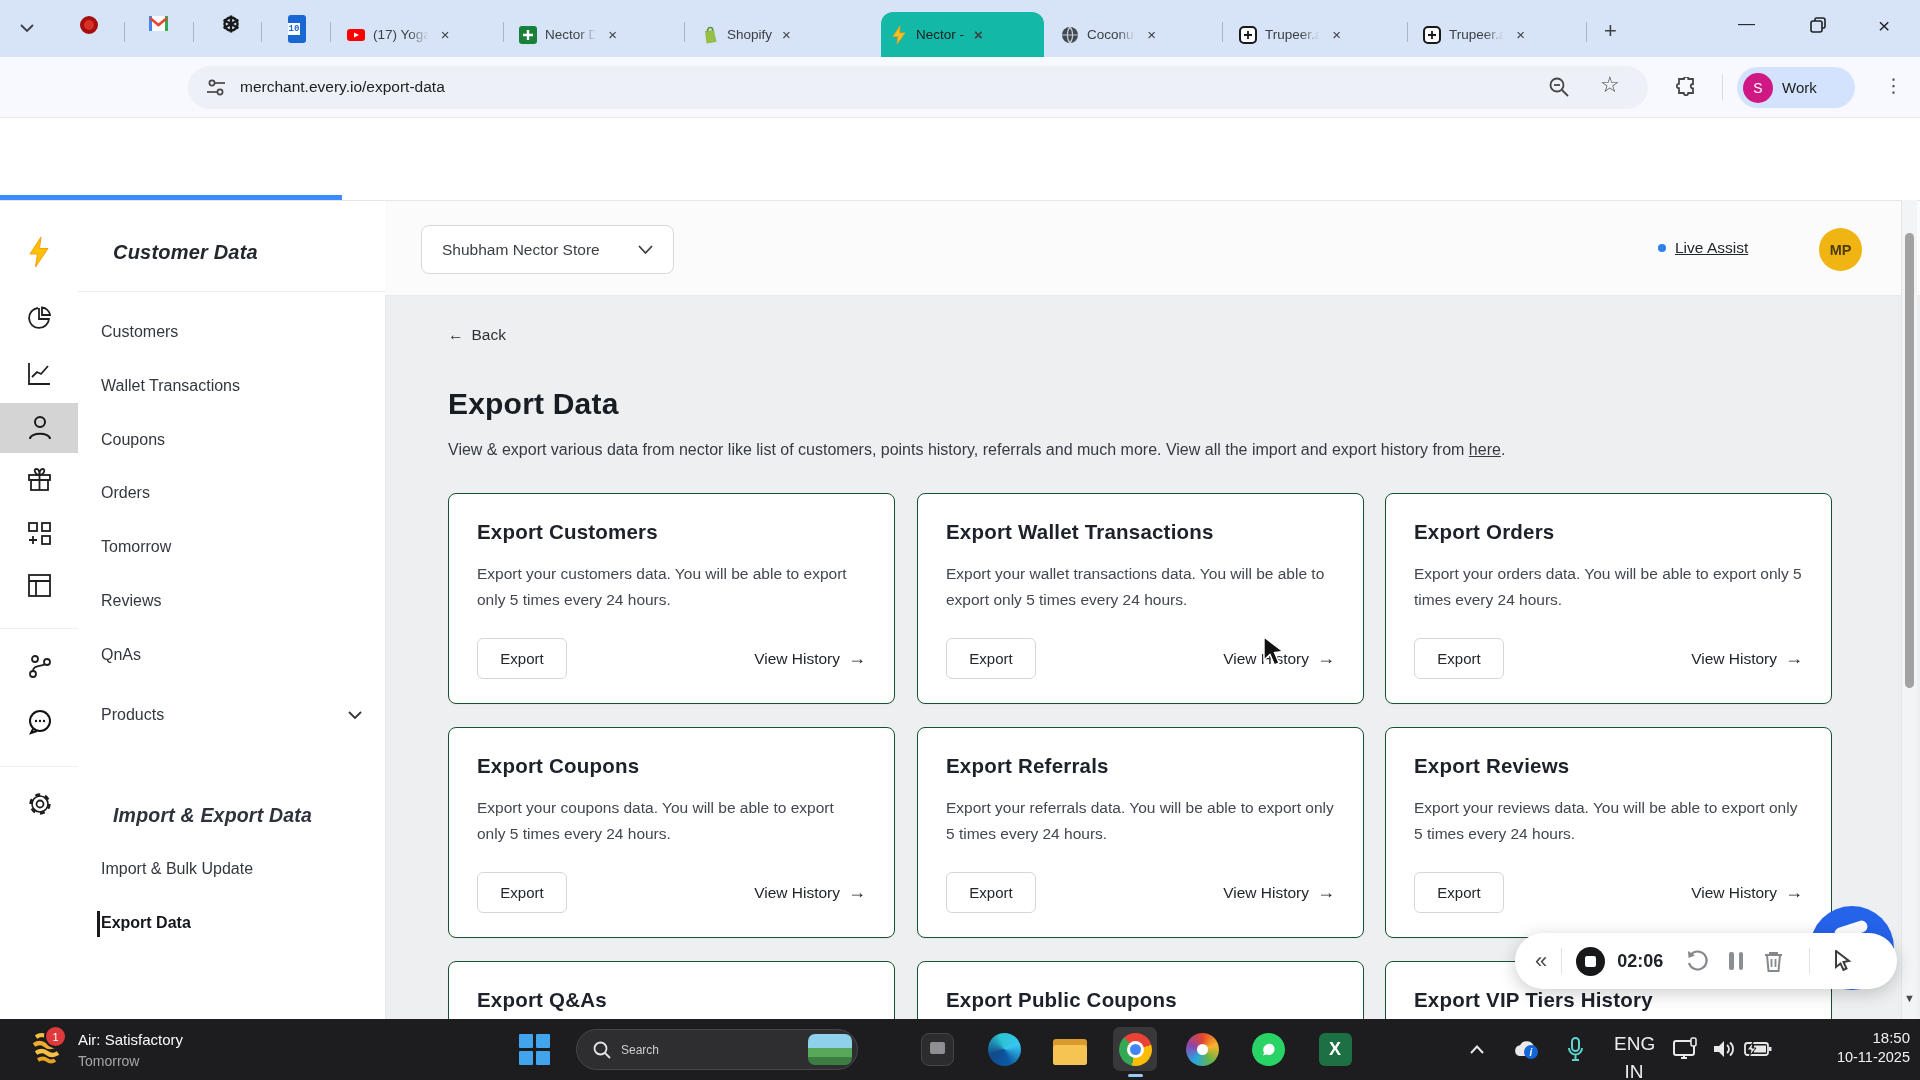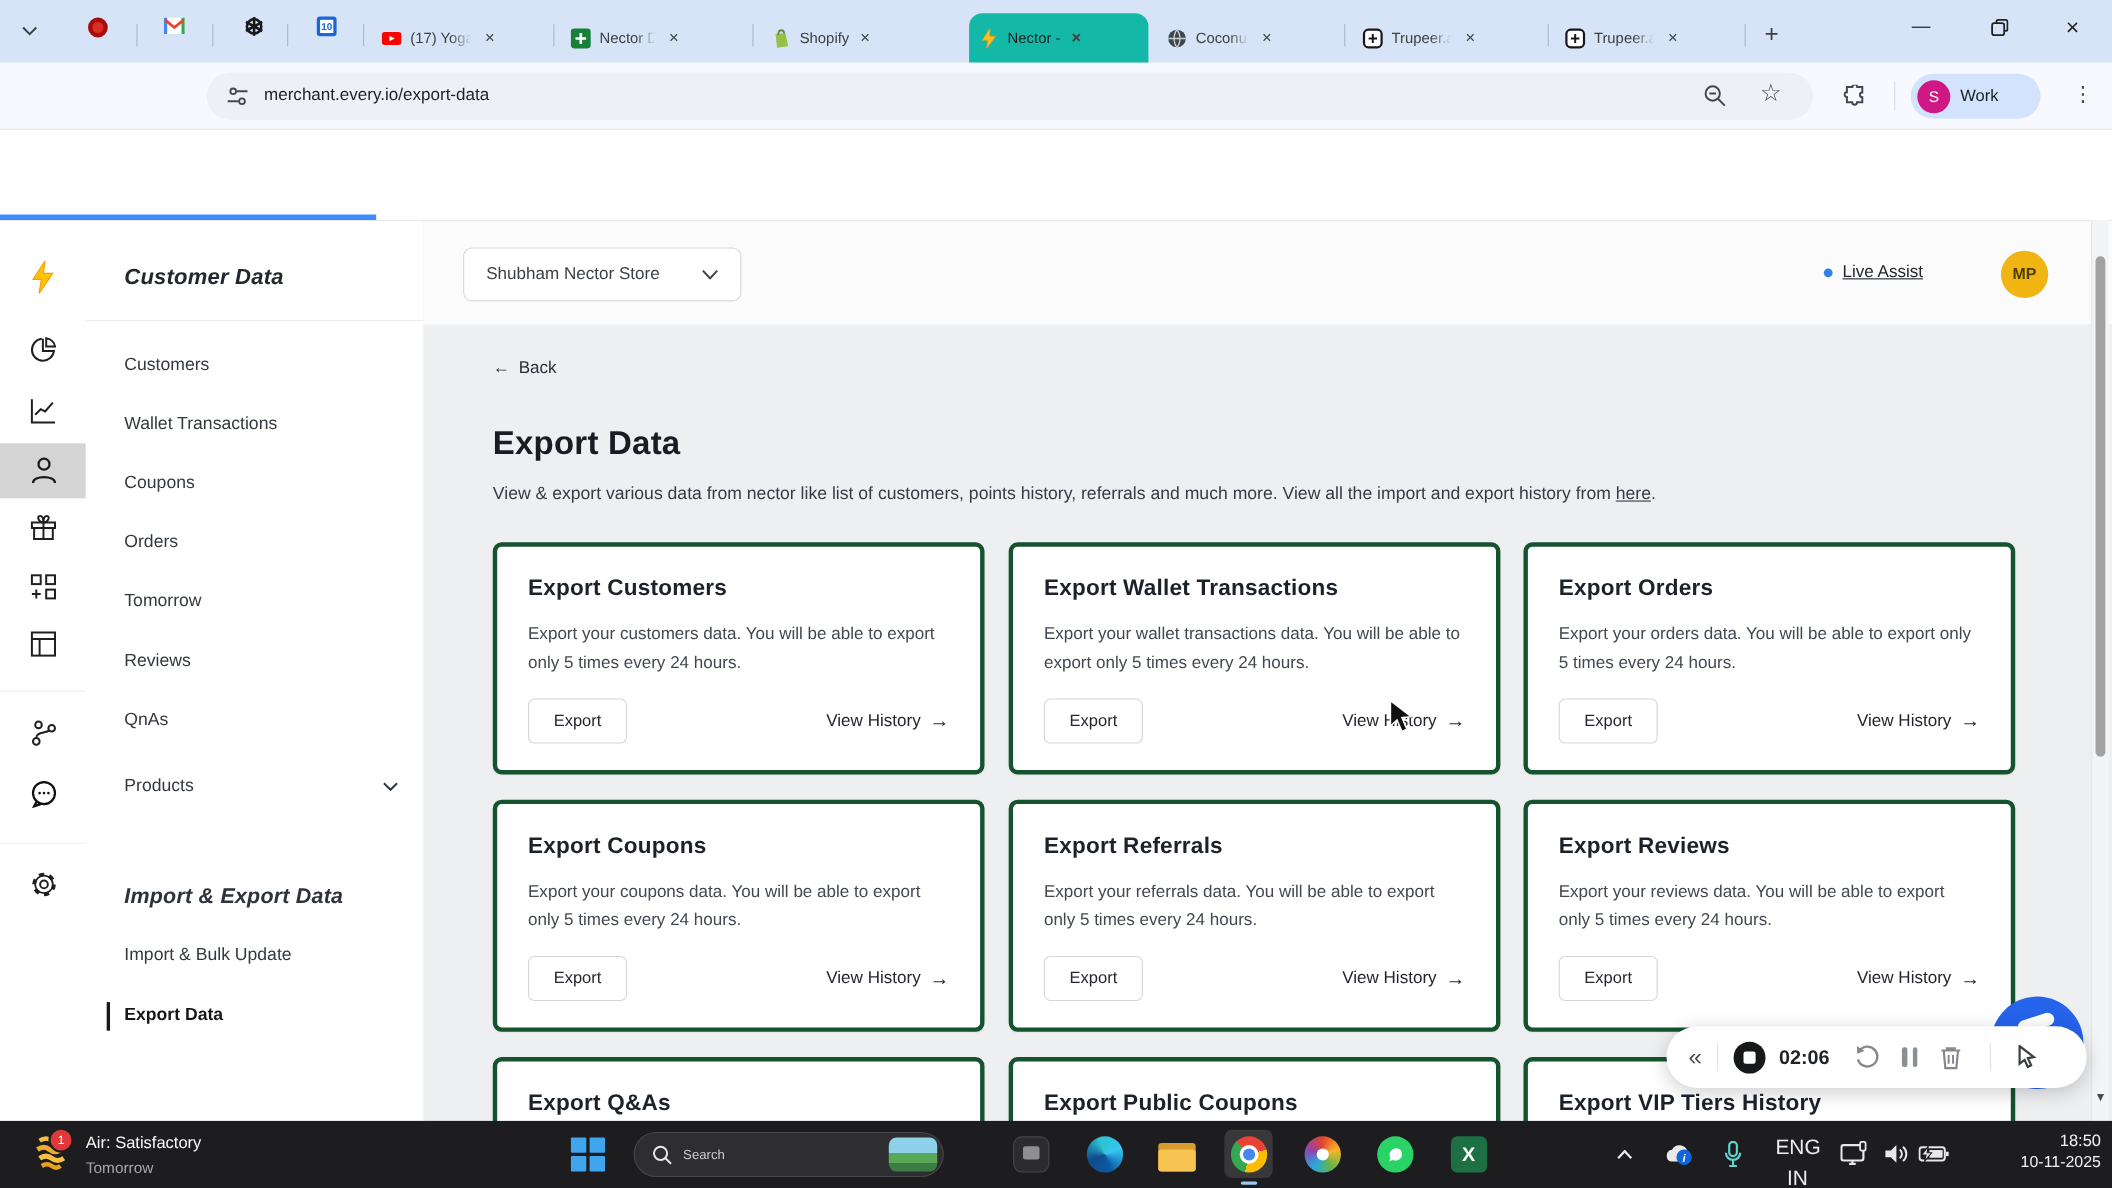--- a/index.html
+++ b/index.html
@@ -42,42 +42,42 @@
 
   
   .app{left:0;top:200px;width:1920px;height:819px;overflow:hidden;background:#edeff1;border-top:1px solid #e7e7e7;}
   .rail{position:absolute;left:0;top:0;width:78px;height:819px;background:#fff;border-right:1px solid #ececec;}
   .rail-ic{position:absolute;left:27px;}
   .rail-sel{position:absolute;left:0;top:202px;width:78px;height:50px;background:#d4d4d4;}
   .rail-div{position:absolute;left:0;width:78px;height:1px;background:#efefef;}
 
   .sidebar{position:absolute;left:78px;top:0;width:307px;height:819px;background:#fff;border-right:1px solid #e9e9e9;}
   .sb-h{position:absolute;left:35px;font-size:20px;font-weight:bold;color:#23272e;letter-spacing:.2px;font-style:italic;}
-  .sb-item{position:absolute;left:35px;font-size:16px;color:#33383f;}
+  .sb-item{position:absolute;left:23px;font-size:16px;color:#33383f;}
   .sb-item.active{font-weight:bold;color:#14161a;}
   .sb-div{position:absolute;left:0;width:307px;height:1px;background:#ededed;}
   .sb-bar{position:absolute;left:19px;width:3px;height:26px;background:#17191c;}
 
   .content-head{position:absolute;left:385px;top:0;width:1535px;height:94px;background:#fbfbfc;border-bottom:1px solid #ebebeb;}
   .storesel{position:absolute;left:36px;top:24px;width:253px;height:49px;background:#fff;border:1px solid #d8d8d8;
             border-radius:8px;display:flex;align-items:center;justify-content:space-between;
             padding:0 20px;box-sizing:border-box;font-size:15.5px;color:#3a3f45;}
   .liveassist{position:absolute;left:1273px;top:38px;display:flex;align-items:center;gap:9px;}
   .ladot{width:8px;height:8px;border-radius:50%;background:#2f80ed;}
   .latext{font-size:15.5px;color:#23272c;text-decoration:underline;}
   .mpav{position:absolute;left:1434px;top:27px;width:43px;height:43px;border-radius:50%;background:#f0b413;
         color:#4d3e08;font-size:14.5px;font-weight:600;display:flex;align-items:center;justify-content:center;}
 
   .backrow{left:448px;top:325px;display:flex;align-items:center;gap:8px;font-size:15.5px;color:#2c3036;}
   .h1{left:448px;top:386px;font-size:30px;font-weight:800;color:#181c23;letter-spacing:.2px;}
   .pagedesc{left:448px;top:440px;font-size:16px;color:#363b42;}
   .pagedesc a{color:#363b42;}
 
   
-  .card{width:447px;height:211px;background:#fff;border:4px solid #14532d;border-radius:8px;
+  .card{width:447px;height:211px;background:#fff;border:1px solid #14532d;border-radius:8px;
         box-shadow:0 1px 2px rgba(20,24,31,.04);box-sizing:border-box;padding:26px 28px;}
   .card-title{font-size:20.5px;font-weight:bold;color:#1c212a;letter-spacing:.2px;}
   .card-desc{margin-top:17px;font-size:15.5px;line-height:1.68;color:#424750;max-width:398px;}
   .card-footer{position:absolute;left:28px;right:28px;bottom:24px;display:flex;align-items:center;justify-content:space-between;}
   .btn-export{width:90px;height:41px;background:#fff;border:1px solid #d6d6d6;border-radius:6px;
               font-size:15px;color:#24282e;font-family:"Liberation Sans",sans-serif;}
   .view-history{display:flex;align-items:center;gap:8px;font-size:15.5px;color:#22262c;}
   .vh-arrow{font-size:18px;}
 
   
@@ -162,21 +162,21 @@
     </div>
     <div class="abs" style="left:221px;top:14px;">
       <svg width="20" height="20">
         <g stroke="#191919" stroke-width="2.4" fill="none">
           <circle cx="10" cy="10" r="6.5"></circle>
           <path d="M10 1.5 L10 18.5 M2.6 5.8 L17.4 14.2 M2.6 14.2 L17.4 5.8"></path>
         </g>
       </svg>
     </div>
     <div class="abs" style="left:288px;top:15px;">
-      <div style="width:18px;height:18px;background:#1967d2;border-radius:3px;display:flex;align-items:center;justify-content:center;">
+      <div style="width:18px;height:28px;background:#1967d2;border-radius:3px;display:flex;align-items:center;justify-content:flex-start;font-family:Liberation Mono, monospace;">
         <span style="background:#fff;color:#1967d2;font-size:9px;font-weight:bold;width:12px;height:12px;display:flex;align-items:center;justify-content:center;">10</span>
       </div>
     </div>
     <div class="abs tabsep" style="left:124px;"></div>
     <div class="abs tabsep" style="left:193px;"></div>
     <div class="abs tabsep" style="left:261px;"></div>
     <div class="abs tabsep" style="left:330px;"></div>
 
     <div class="abs tab" style="left:338px;width:160px;">
       <svg class="favicon" viewBox="0 0 18 18">

